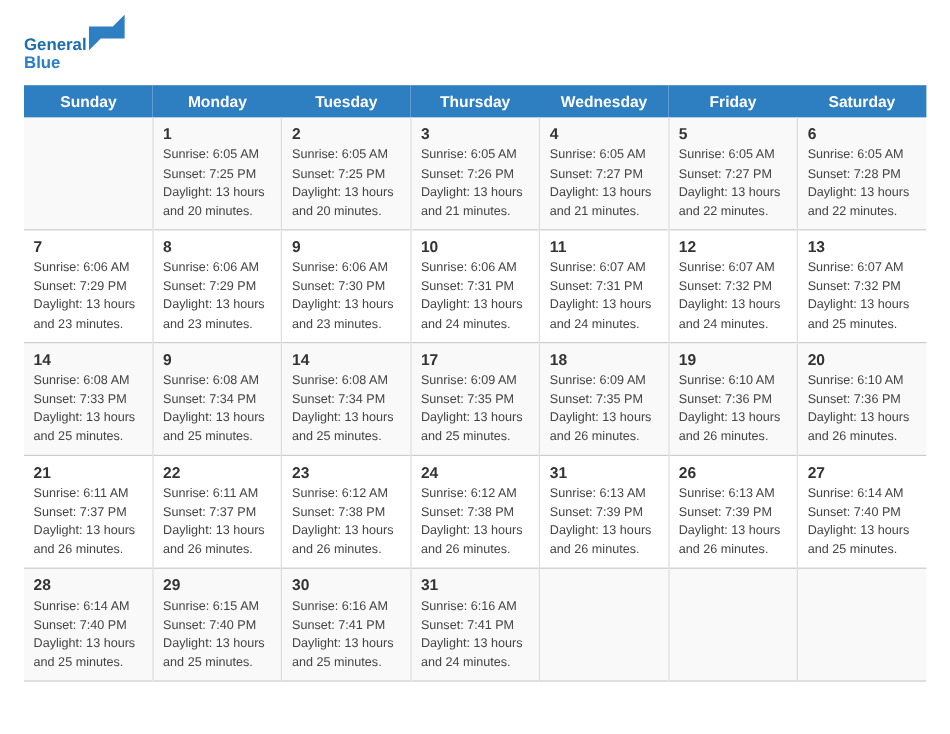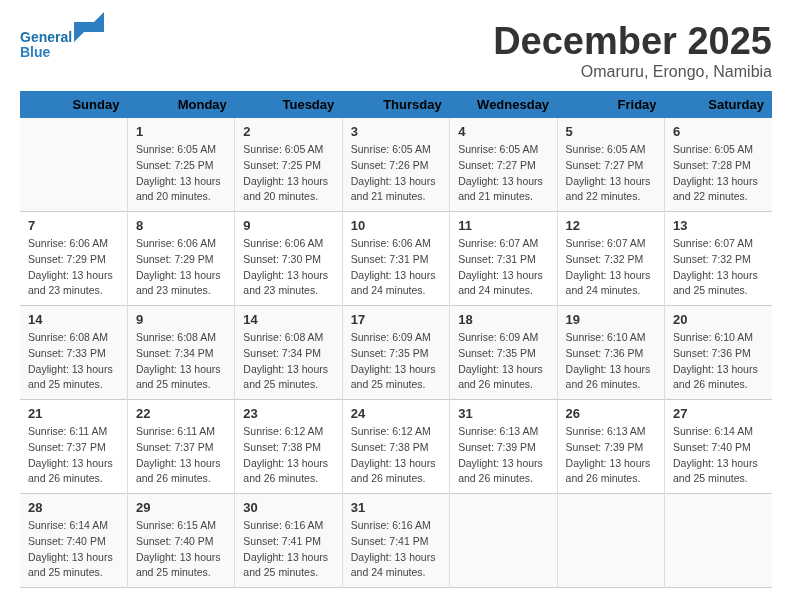--- a/index.html
+++ b/index.html
@@ -47,22 +47,22 @@
       font-size: 16px;
       color: #555;
     }
     table {
       width: 100%;
       border-collapse: collapse;
       font-size: 11px;
     }
     thead th {
       background-color: #2d7fc1;
-      color: #000000;
-      text-align: right;
+      color: #ffffff;
+      text-align: center;
       padding: 6px 8px;
       font-size: 13px;
       font-weight: bold;
     }
     tbody tr {
       border-bottom: 1px solid #ccc;
     }
     tbody td {
       vertical-align: top;
       padding: 6px 8px;
@@ -98,24 +98,20 @@
 <div class="header">
   <div class="logo">
     <div>
       <div class="logo-text">
         <span>General</span><svg class="logo-icon" viewBox="0 0 30 30" xmlns="http://www.w3.org/2000/svg">
             <polygon points="0,10 20,10 30,0 30,20 10,20 0,30" fill="#2d7fc1"></polygon>
           </svg><br><span style="color:#2d7fc1;text-align:right;">Blue</span>
       </div>
     </div>
   </div>
-  <div class="title-block">
-    <div class="month-title">December 2025</div>
-    <div class="location">Omaruru, Erongo, Namibia</div>
-  </div>
 </div>
 
 <table>
   <thead>
     <tr>
     <th>Sunday</th>
         <th>Monday</th>
         <th>Tuesday</th>
         <th>Thursday</th>
         <th>Wednesday</th>

